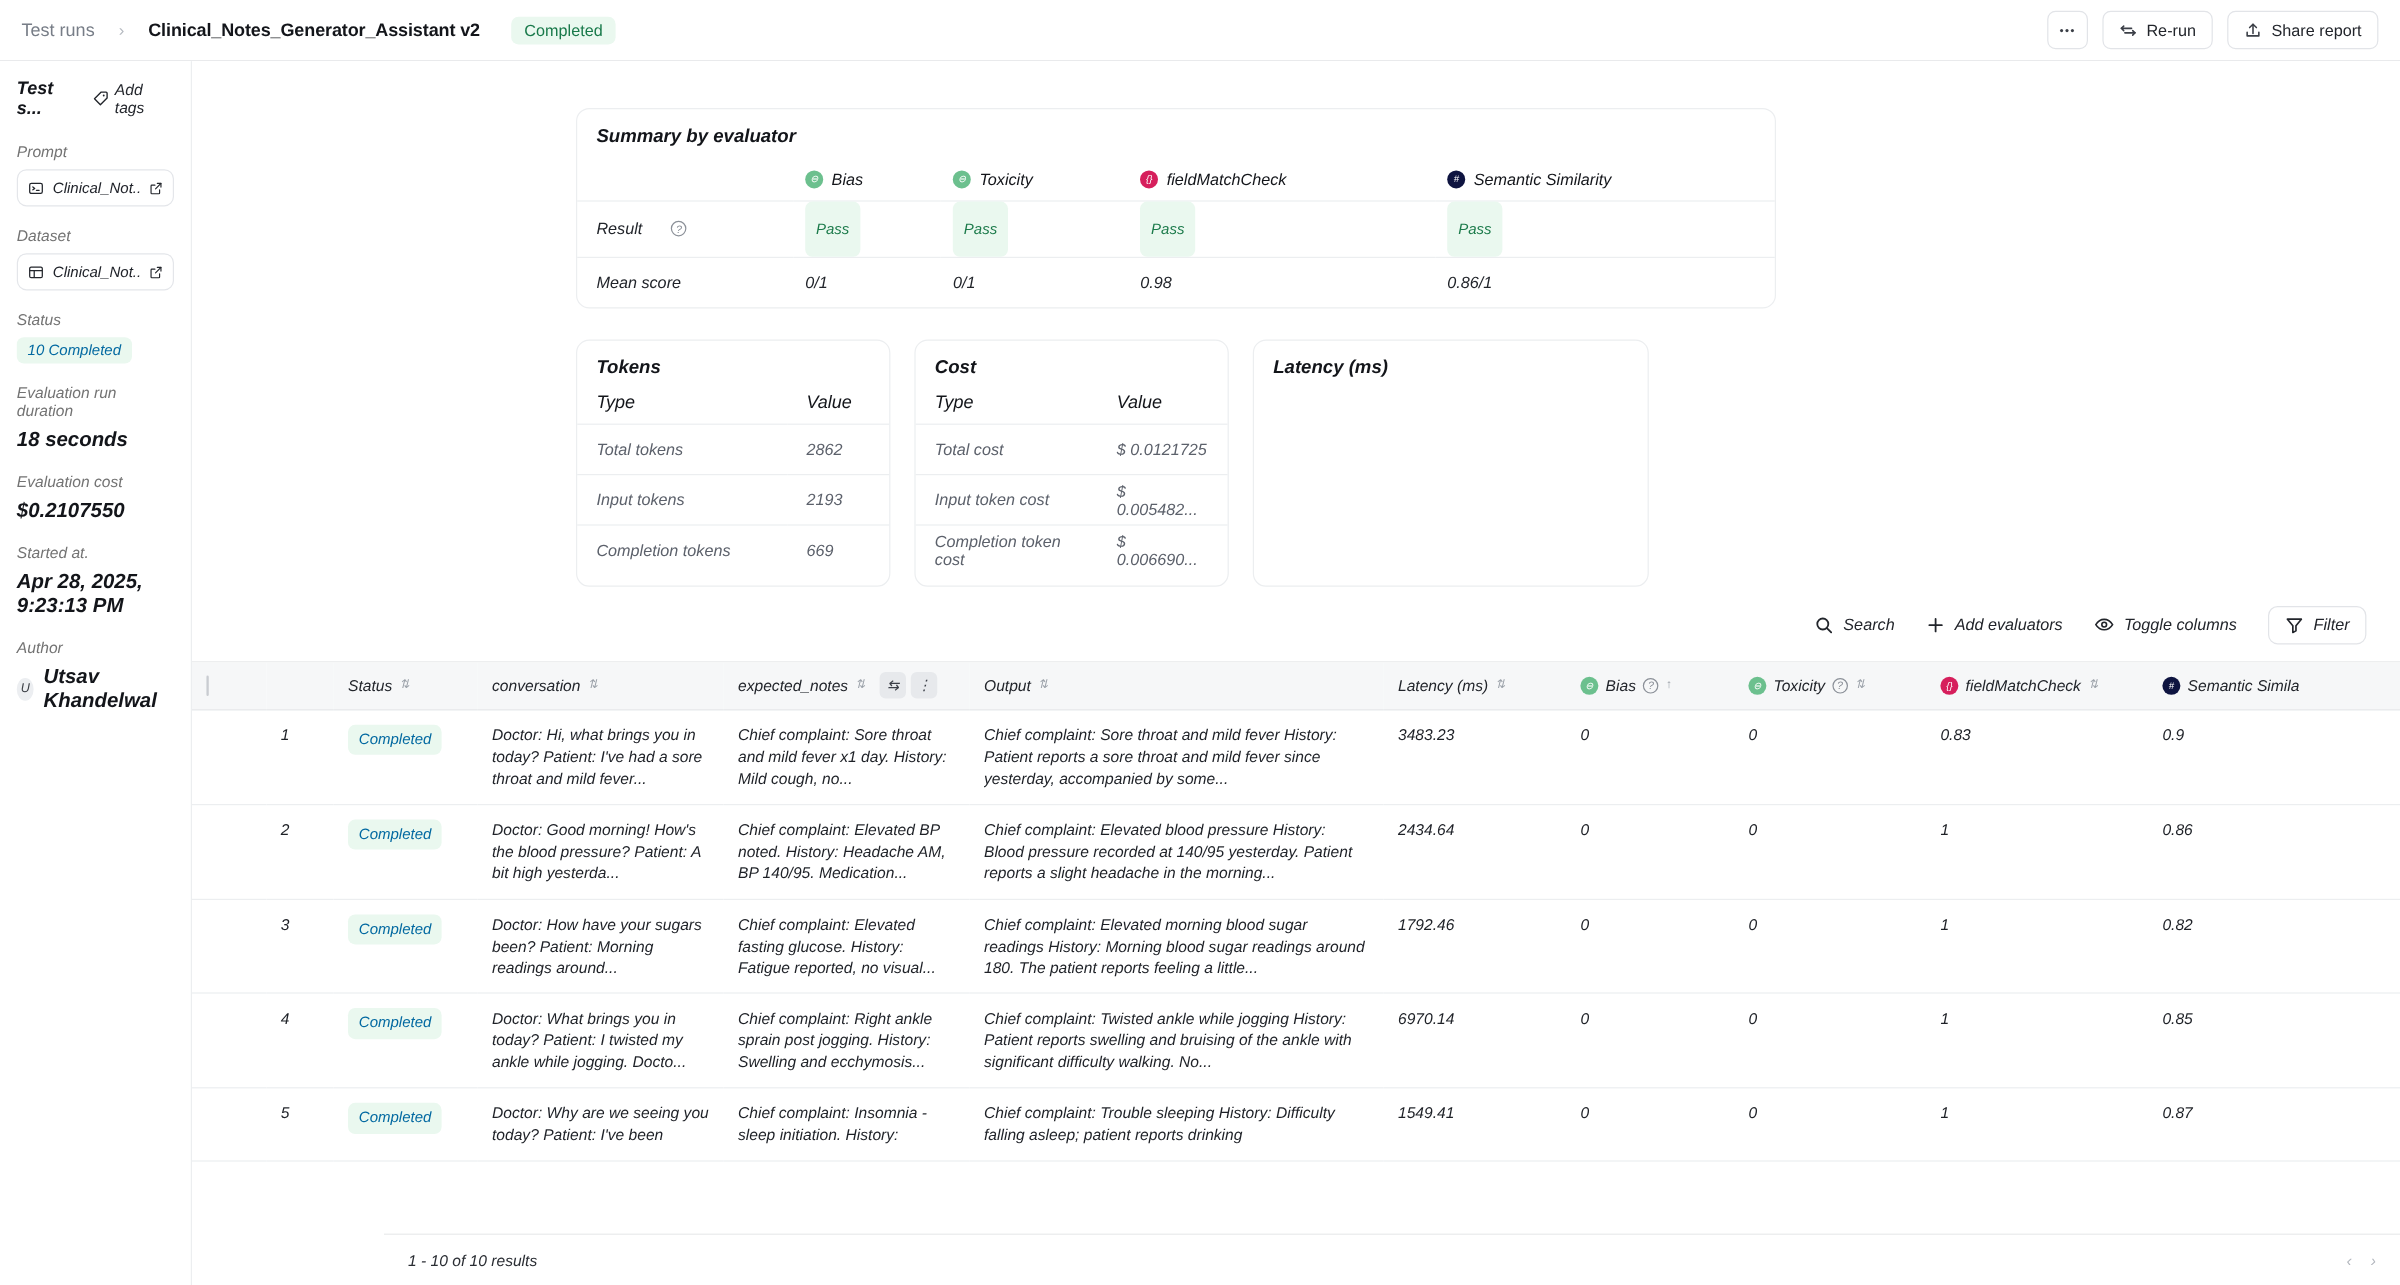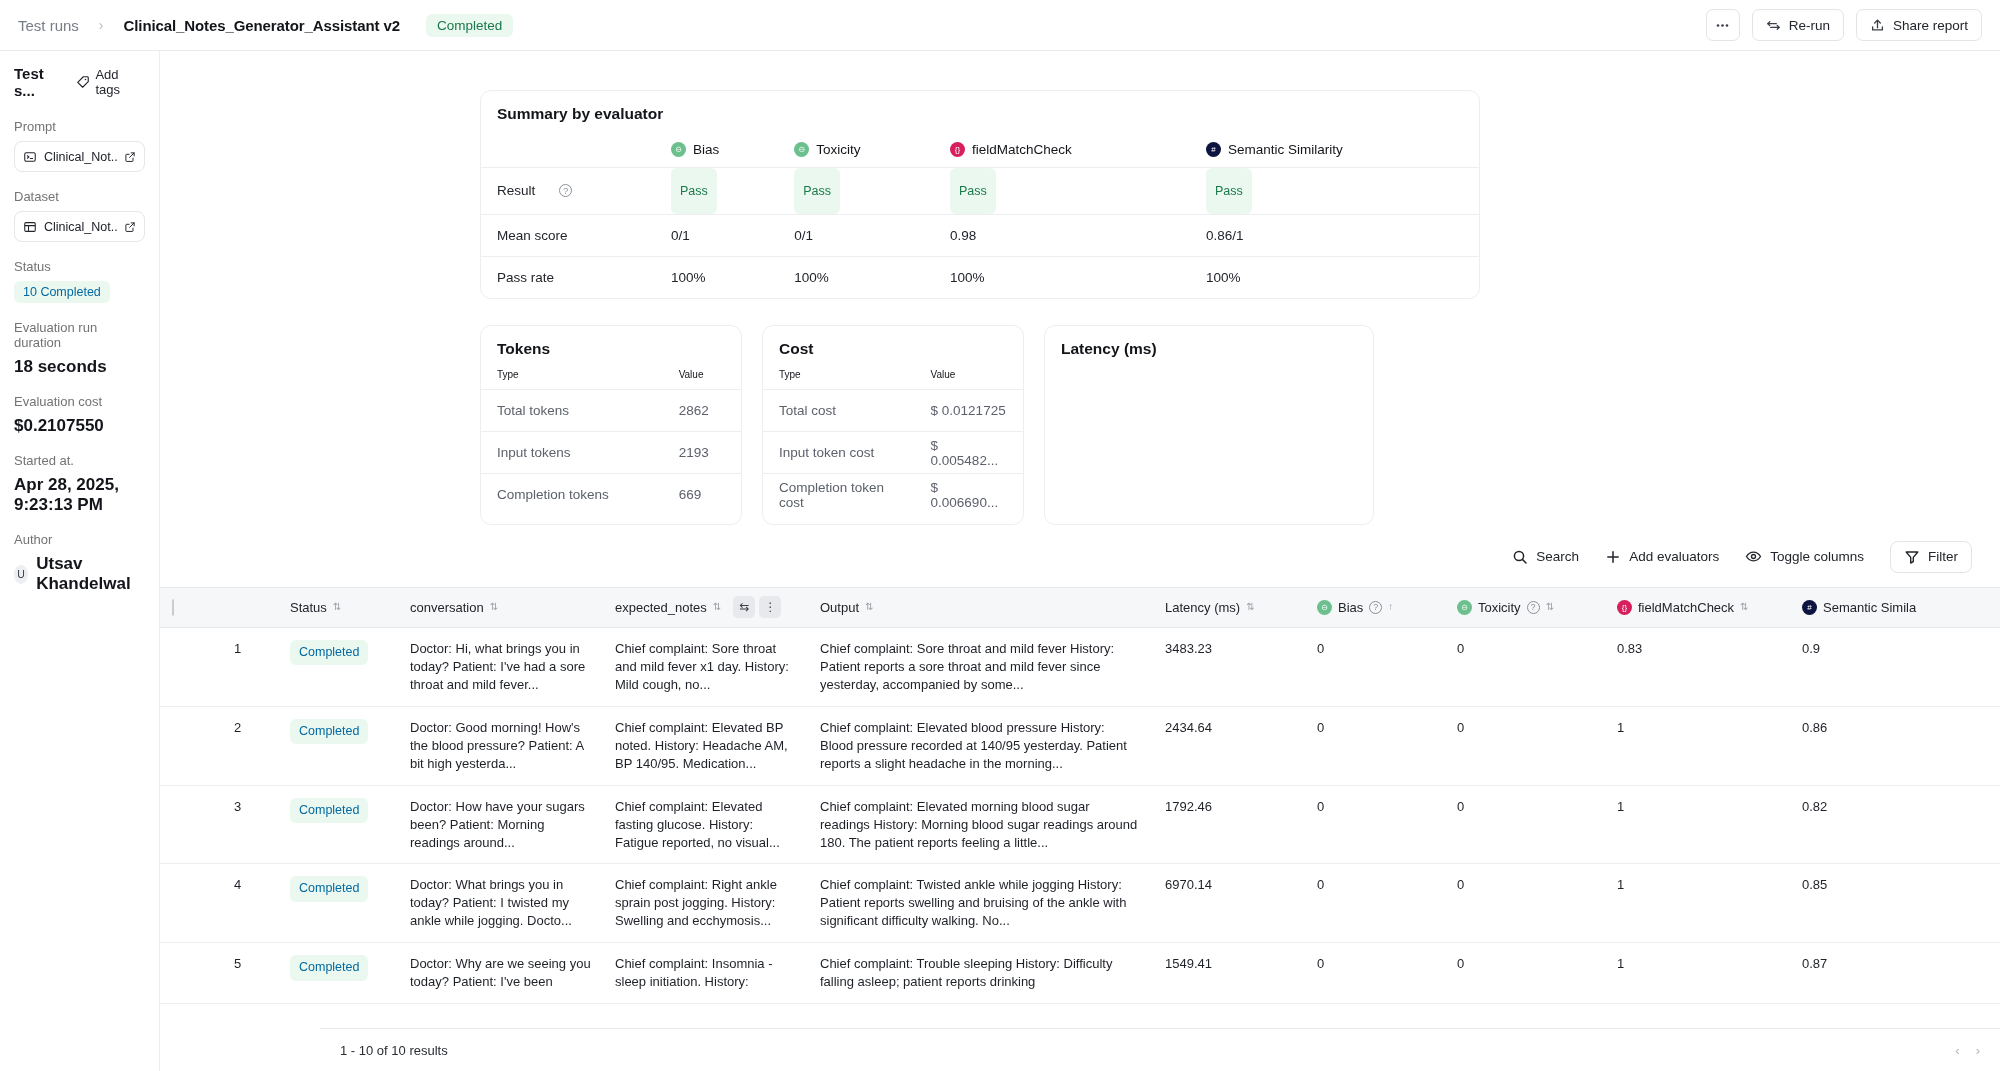--- a/index.html
+++ b/index.html
@@ -36,21 +36,21 @@
     background:#fff; color:#3b3f47; cursor:pointer;
   }
   .tb-btn {
     height:32px; border:1px solid #e2e4e8; border-radius:7px;
     display:flex; align-items:center; gap:8px; padding:0 13px;
     background:#fff; font-size:13.5px; color:#22252b; cursor:pointer;
     white-space:nowrap;
   }
 
   
-  .body { flex:1; display:flex; min-height:0; }
+  .body { flex:1; display:flex; min-height:0;font-style:italic; }
 
   
   .sidebar {
     width:160px; flex:0 0 160px; border-right:1px solid #eceef0;
     padding:14px 14px 0 14px; background:#fff;
   }
   .side-head { display:flex; align-items:center; gap:9px; margin-bottom:20px; }
   .side-title { font-size:15px; font-weight:700; color:#13151a; }
   .addtags { display:flex; align-items:center; gap:5px; font-size:13px; color:#24272d; cursor:pointer; }
   .side-label { font-size:13px; color:#737373; margin-bottom:7px; }
@@ -97,21 +97,21 @@
   .pass-tag { display:inline-block; background:#eaf8ef; color:#1b7a4a; font-size:12.5px; padding:16px 9px; border-radius:6px; }
   .rowlabel { display:flex; align-items:center; gap:24px; }
   .q-icon { width:13px; height:13px; border-radius:50%; border:1.3px solid #8b9098;
             font-size:9px; color:#8b9098; display:inline-flex; align-items:center; justify-content:center; }
 
   .stats-row { display:flex; gap:20px; margin:26px 0 0 320px; }
   .stat-card { width:262px; padding:14px 0 8px 0; }
   .stat-card.wide { width:330px; }
   .stat-title { font-size:15.5px; font-weight:700; padding:0 16px 11px 16px; color:#13151a; }
   table.stat { width:100%; border-collapse:collapse; }
-  table.stat th { text-align:left; font-size:10px; font-weight:400; color:#13151a; padding:0 16px 9px 16px; }
+  table.stat th { text-align:left; font-size:15px; font-weight:400; color:#13151a; padding:0 16px 9px 16px; }
   table.stat th.r, table.stat td.r { text-align:left; }
   table.stat td { font-size:13.5px; color:#5c616b; padding:0 16px; height:42px; }
   table.stat tbody tr { border-top:1px solid #eceef0; }
 
   
   .gridbar {
     display:flex; align-items:center; justify-content:flex-end; gap:26px;
     padding:16px 28px 14px 0; margin-left:160px;
   }
   .gb-item { display:flex; align-items:center; gap:8px; font-size:13.5px; color:#22252b; cursor:pointer; }
@@ -324,27 +324,20 @@
               <td><span class="pass-tag">Pass</span></td>
               <td><span class="pass-tag">Pass</span></td>
               <td><span class="pass-tag">Pass</span></td>
             </tr>
             <tr>
               <td>Mean score</td>
               <td>0/1</td>
               <td>0/1</td>
               <td>0.98</td>
               <td>0.86/1</td>
-            </tr>
-            <tr>
-              <td>Pass rate</td>
-              <td>100%</td>
-              <td>100%</td>
-              <td>100%</td>
-              <td>100%</td>
             </tr>
           </tbody>
         </table>
       </div>
 
       <div class="stats-row">
 
         <div class="card stat-card">
           <div class="stat-title">Tokens</div>
           <table class="stat">

